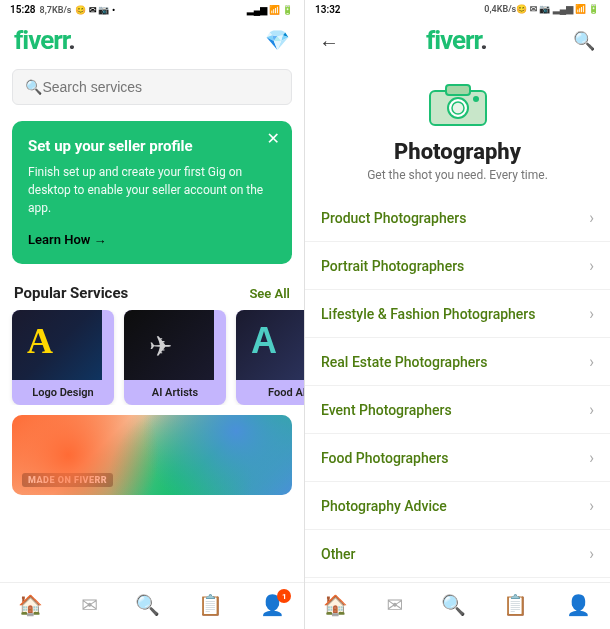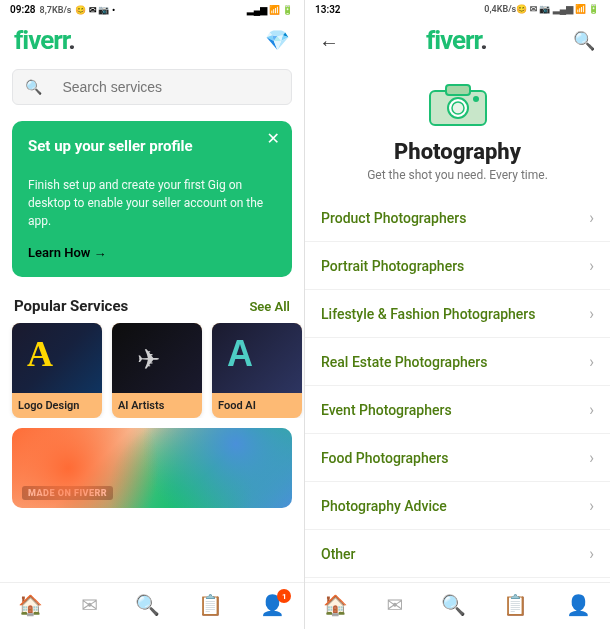--- a/index.html
+++ b/index.html
@@ -66,21 +66,21 @@
       padding: 9px 12px;
       border: 1px solid #e4e5e7;
     }
 
     .search-bar input {
       border: none;
       background: transparent;
       outline: none;
       font-size: 14px;
       color: #7f1d1d;
-      margin-left: 20px;
+      margin-left: 0;
       width: 100%;
     }
 
     .promo-banner {
       margin: 8px 12px;
       background: #1dbf73;
       border-radius: 10px;
       padding: 16px;
       color: #fff;
       position: relative;
@@ -92,21 +92,21 @@
       right: 12px;
       font-size: 16px;
       cursor: pointer;
       color: #fff;
       line-height: 1;
     }
 
     .promo-title {
       font-size: 15px;
       font-weight: 700;
-      margin-bottom: 21px;
+      margin-bottom: 8px;
       padding-right: 20px;
     }
 
     .promo-desc {
       font-size: 12px;
       line-height: 1.5;
       opacity: 0.92;
       margin-bottom: 12px;
     }
 
@@ -137,26 +137,27 @@
     }
 
     .cards-row {
       display: flex;
       gap: 10px;
       padding: 0 12px;
       overflow: hidden;
     }
 
     .service-card {
-      width: 90px;
-      background: #fdba74;
+      width: 102px;
+      background: #c4b5fd;
       border-radius: 8px;
       overflow: hidden;
       box-shadow: 0 1px 4px rgba(0,0,0,0.1);
       flex-shrink: 0;
+      text-align: center;
     }
 
     .card-img-placeholder {
       width: 90px;
       height: 70px;
     }
 
     .card-label {
       padding: 6px 6px;
       font-size: 11px;
@@ -343,21 +344,21 @@
         radial-gradient(circle at 60% 80%, #1dbf73 0%, transparent 40%);
     }
   </style>
 </head>
 <body>
 
 <div class="left-panel">
 
   <div class="status-bar">
     <div class="status-bar-left">
-      <span>09:28</span>
+      <span>15:28</span>
       <span style="font-size:9px;color:#555;">8,7KB/s</span>
       <span style="font-size:9px;">😊 ✉ 📷 •</span>
     </div>
     <div class="status-bar-right">
       <span style="font-size:9px;">▂▄▆ 📶 🔋</span>
     </div>
   </div>
 
   <div class="top-nav">
     <div class="fiverr-logo">

